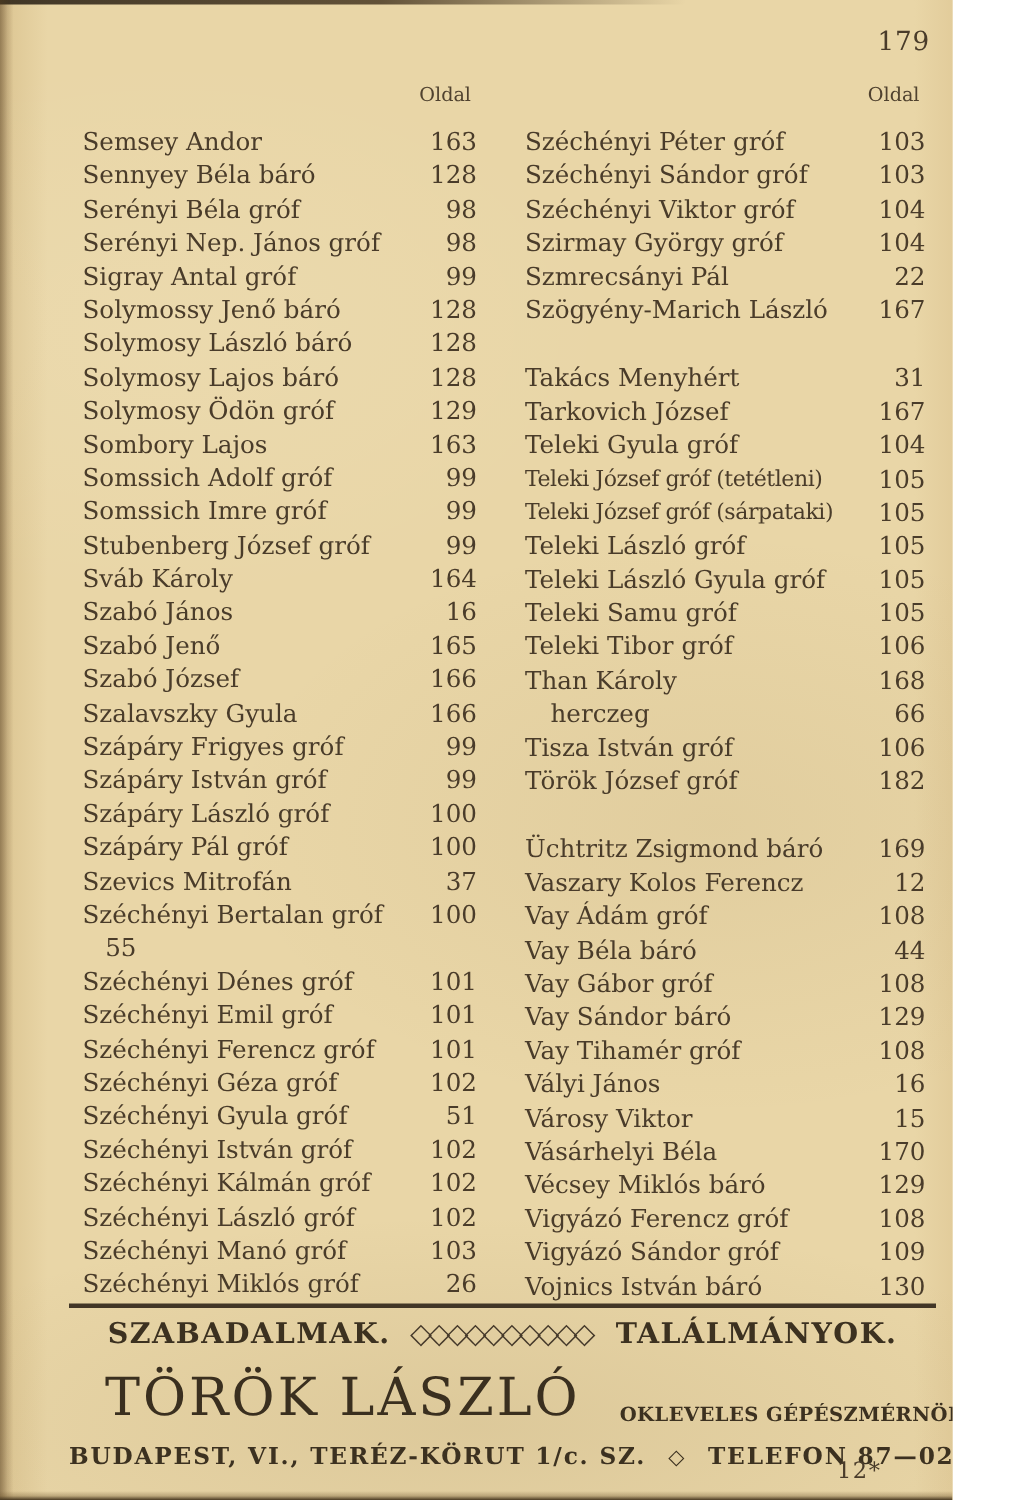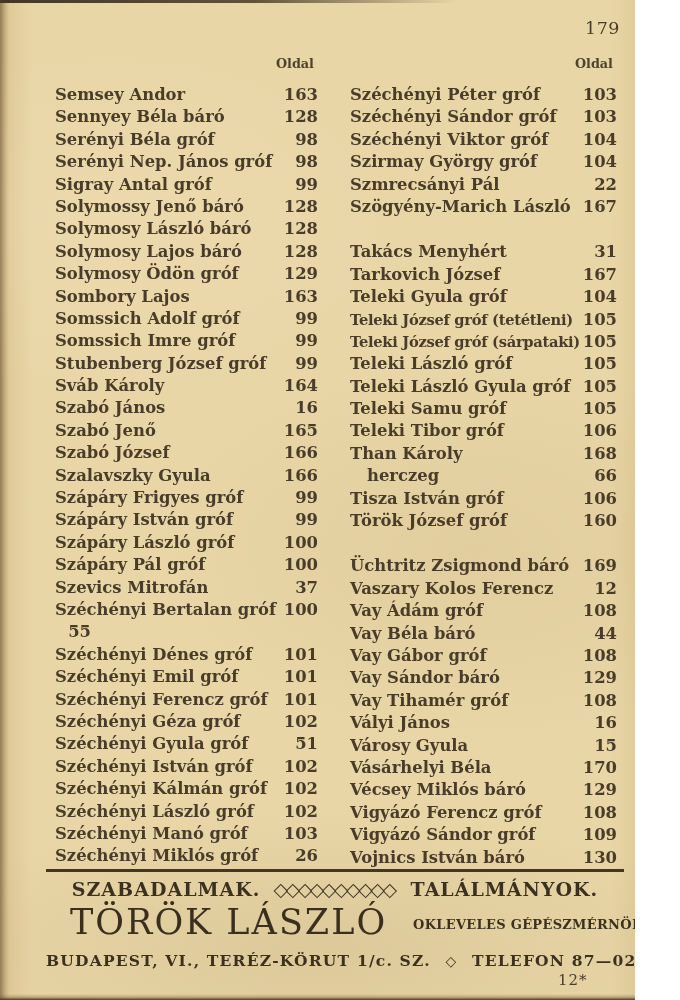--- a/index.html
+++ b/index.html
@@ -27,21 +27,21 @@
   }
   .edge-bottom {
     position:absolute; left:0; right:0; bottom:0; height:6px;
     background:linear-gradient(0deg, #4a3a22 0%, rgba(110,86,48,0.35) 45%, rgba(110,86,48,0) 100%);
   }
   .pagenum {
     position:absolute; top:18px; left:585px; width:34px;
     font-size:17.5px; text-align:right; letter-spacing:0.5px;
   }
   .index { position:absolute; top:56px; left:55px; width:562px; display:flex; gap:32px; }
-  .col { font-size:16.4px;font-weight:bold; }
+  .col { font-size:16.4px; }
   .col-left  { width:263px; }
   .col-right { width:267px; }
   .col-header {
     height:20px; margin-bottom:8px; font-size:12.8px;
     text-align:right; padding-right:4px; color:#50422f;
   }
   .group + .group { margin-top:23px; }
   .row { display:flex; height:22.4px; line-height:22.4px; }
   .nm { flex:1 1 auto; min-width:0; white-space:nowrap; }
   .nm.cont { padding-left:17px; }
@@ -50,21 +50,21 @@
   .rule {
     position:absolute; top:869px; left:46px; width:578px; height:0;
     border-top:3px solid #423626;
   }
   .ad { position:absolute; top:878px; left:46px; width:578px; color:#3c3120; }
   .ad-top {
     display:flex; justify-content:center; align-items:center; gap:13px;
     font-weight:bold; font-size:19px; letter-spacing:1px; height:22px;
   }
   .ornament { font-weight:normal; font-size:19px; letter-spacing:-2.5px; padding-right:3px; color:#45392a; }
-  .ad-main { display:flex; align-items:center; margin-top:2px; margin-left:24px; }
+  .ad-main { display:flex; align-items:flex-end; margin-top:12px; margin-left:24px; }
   .ad-name { font-size:35px; line-height:40px; letter-spacing:2px; white-space:nowrap; color:#3a2f1f; }
   .ad-titles { margin-left:26px; margin-top:7px; font-size:13px; font-weight:bold; line-height:16.5px; letter-spacing:0.3px; white-space:nowrap; }
   .ad-address {
     margin-top:9px; text-align:right; font-weight:bold; font-size:15.5px;
     letter-spacing:1.2px; white-space:nowrap;
   }
   .ad-address .diamond { font-weight:normal; font-size:14px; padding:0 8px; }
   .footer-mark { position:absolute; top:971px; left:558px; font-size:15px; letter-spacing:1px; }
 </style>
 </head>
@@ -297,21 +297,21 @@
             <div class="row">
               <span class="nm cont">herczeg</span>
               <span class="pg">66</span>
             </div>
             <div class="row">
               <span class="nm">Tisza István gróf</span>
               <span class="pg">106</span>
             </div>
             <div class="row">
               <span class="nm">Török József gróf</span>
-              <span class="pg">160</span>
+              <span class="pg">182</span>
             </div>
           </div>
           <div class="group">
             <div class="row">
               <span class="nm">Üchtritz Zsigmond báró</span>
               <span class="pg">169</span>
             </div>
             <div class="row">
               <span class="nm">Vaszary Kolos Ferencz</span>
               <span class="pg">12</span>
@@ -334,21 +334,21 @@
             </div>
             <div class="row">
               <span class="nm">Vay Tihamér gróf</span>
               <span class="pg">108</span>
             </div>
             <div class="row">
               <span class="nm">Vályi János</span>
               <span class="pg">16</span>
             </div>
             <div class="row">
-              <span class="nm">Városy Gyula</span>
+              <span class="nm">Városy Viktor</span>
               <span class="pg">15</span>
             </div>
             <div class="row">
               <span class="nm">Vásárhelyi Béla</span>
               <span class="pg">170</span>
             </div>
             <div class="row">
               <span class="nm">Vécsey Miklós báró</span>
               <span class="pg">129</span>
             </div>

